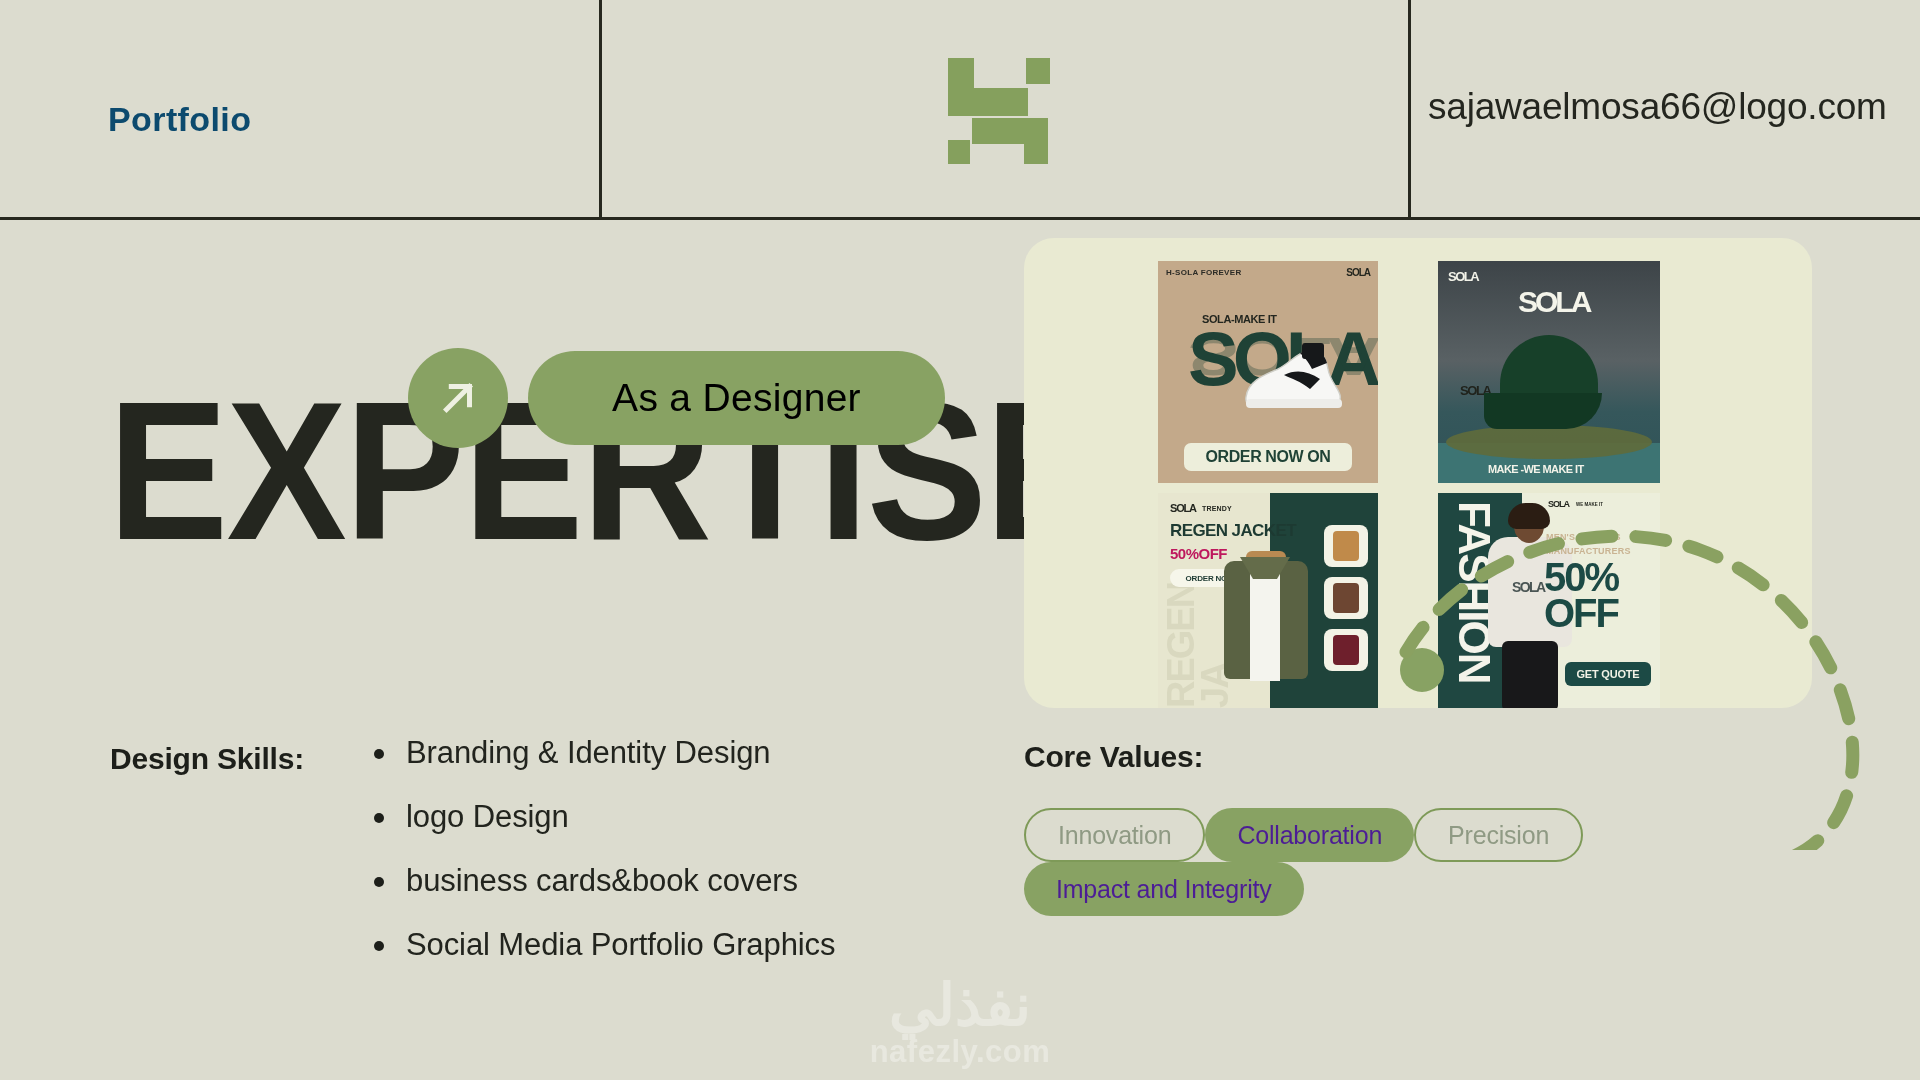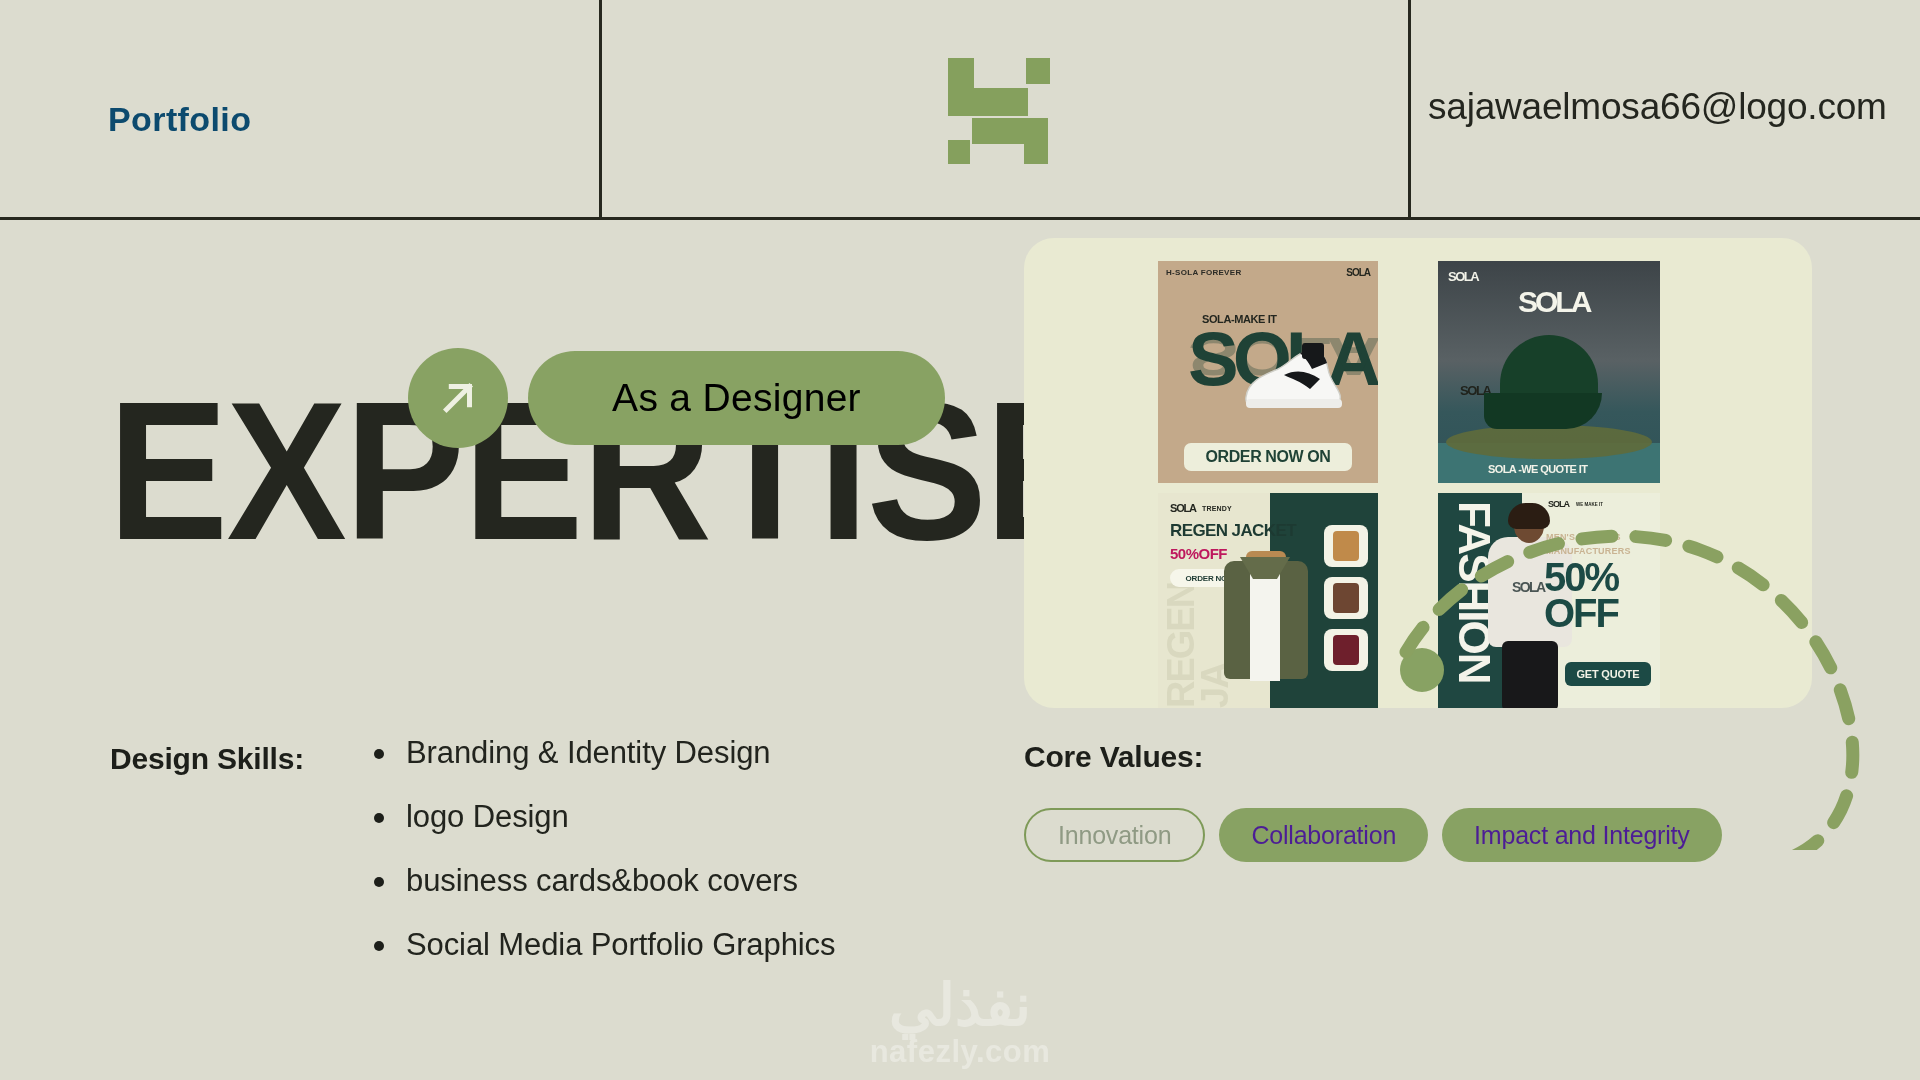--- a/index.html
+++ b/index.html
@@ -138,21 +138,21 @@
   .c4 .person .hoodie{position:absolute;left:12px;top:34px;width:84px;height:110px;background:#e9e6de;border-radius:20px 20px 8px 8px;}
   .c4 .person .sola{position:absolute;left:36px;top:76px;font-size:14px;font-weight:800;color:#4a5554;letter-spacing:-1.6px;}
   .c4 .person .pants{position:absolute;left:26px;top:138px;width:56px;height:70px;background:#18181a;border-radius:6px;}
 
   
   .curve{position:absolute;left:1340px;top:520px;width:620px;height:330px;pointer-events:none;}
   .dot{position:absolute;left:1400px;top:648px;width:44px;height:44px;border-radius:50%;background:#88a263;}
 
   
   .values-title{position:absolute;left:1024px;top:740px;font-size:30px;font-weight:700;color:#1d1f1a;letter-spacing:-.2px;}
-  .values-wrap{position:absolute;left:1024px;top:808px;width:800px;display:flex;flex-wrap:wrap;gap:14px;}
+  .values-wrap{position:absolute;left:1024px;top:808px;width:800px;display:flex;flex-wrap:wrap;}
   .chip{
     height:54px;border-radius:27px;display:flex;align-items:center;justify-content:center;
     padding:0 32px;font-size:25px;letter-spacing:-.2px;box-sizing:border-box;white-space:nowrap;
   }
   .chip.outline{border:2px solid #7e9a58;color:#8f9a84;background:transparent;}
   .chip.filled{background:#88a263;color:#4c1d95;}
 
   
   .watermark{
     position:absolute;left:50%;transform:translateX(-50%);bottom:10px;text-align:center;
@@ -225,21 +225,21 @@
       <div class="card c2">
         <div class="sea"></div>
         <div class="isle"></div>
         <div class="lg">SOLA</div>
         <div class="lg2t">SOLA</div>
         <div class="lg3t">SOLA</div>
         <div class="cap">
           <div class="crown"></div>
             <div class="brim"></div>
         </div>
-        <div class="tag">SOLA -WE QUOTE IT</div>
+        <div class="tag">MAKE -WE MAKE IT</div>
       </div>
 
       <div class="card c3">
         <div class="rpanel"></div>
         <div class="ghost">REGEN JA</div>
         <div class="lg">SOLA</div>
         <div class="trendy">TRENDY</div>
         <div class="h">REGEN JACKET</div>
         <div class="off">50%OFF</div>
         <div class="btn">ORDER NOW</div>
@@ -285,20 +285,21 @@
 
   <div class="dot"></div>
   <svg class="curve" viewBox="0 0 620 330">
     <path d="M66 132 C120 40 250 -10 360 30 C470 70 520 180 512 250 C506 306 470 336 430 344" fill="none" stroke="#8aa161" stroke-width="13" stroke-linecap="round" stroke-dasharray="30 24"></path>
   </svg>
 
   <div class="values-title">Core Values:</div>
   <div class="values-wrap">
     <div class="chip outline">Innovation</div>
     <div class="chip filled">Collaboration</div>
+    <div class="chip outline">Precision</div>
     <div class="chip filled">Impact and Integrity</div>
   </div>
 
   <div class="watermark">
     <div class="ar">نفذلي</div>
     <div class="en">nafezly.com</div>
   </div>
 
 </div>
 

